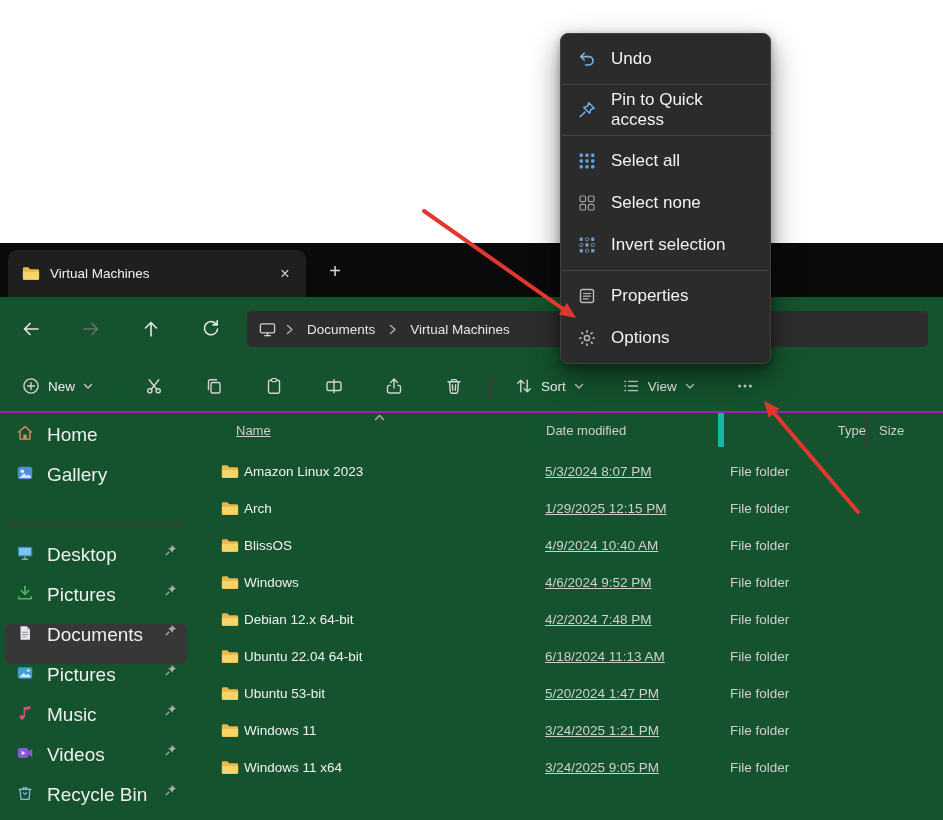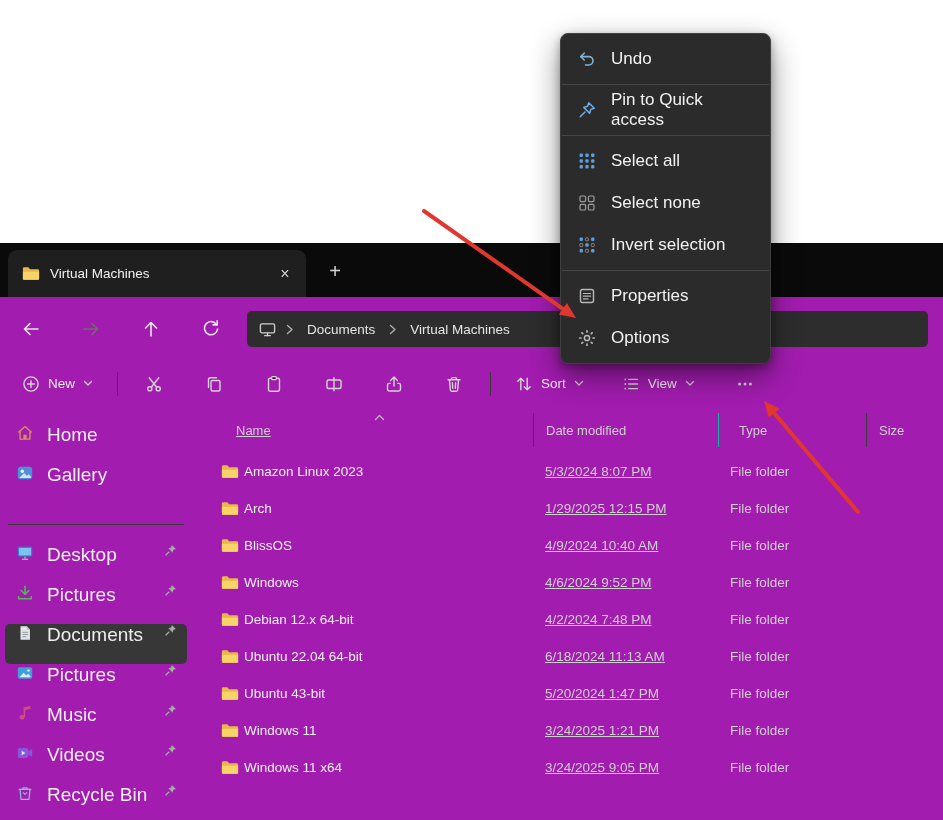--- a/index.html
+++ b/index.html
@@ -3,39 +3,39 @@
 <meta charset="utf-8">
 <style>
   * { margin:0; padding:0; box-sizing:border-box; }
   html,body { width:943px; height:820px; overflow:hidden; background:#fff;
     font-family:"Liberation Sans","DejaVu Sans",sans-serif; }
   .stage { position:relative; width:943px; height:820px; background:#ffffff; overflow:hidden; }
   .icon { display:inline-flex; align-items:center; justify-content:center; flex:0 0 auto; }
   .icon svg { display:block; }
 
   
-  .explorer { position:absolute; left:0; top:243px; width:943px; height:577px; background:#a21caf; color:#f0f0f0; }
+  .explorer { position:absolute; left:0; top:243px; width:943px; height:577px; background:#14532d; color:#f0f0f0; }
 
   .tabbar { position:absolute; left:0; top:0; width:100%; height:54px; background:#0a0a0a; }
   .tab { position:absolute; left:8px; top:7px; width:298px; height:47px; background:#1f1f1f;
     border-radius:9px 9px 0 0; display:flex; align-items:center; gap:10px; padding:0 8px 0 14px; font-size:13.5px; }
   .tab-title { flex:1; white-space:nowrap; overflow:hidden; color:#f2f2f2; }
   .tab-close { width:26px; height:26px; border-radius:5px; display:flex; align-items:center; justify-content:center; color:#d0d0d0; font-size:16px; }
   .newtab { position:absolute; left:320px; top:13px; width:30px; height:30px; border-radius:5px;
     display:flex; align-items:center; justify-content:center; color:#d6d6d6; font-size:20px; font-weight:300; }
 
   .navbar { position:absolute; left:0; top:54px; width:100%; height:64px; display:flex; align-items:center; padding-left:14px; }
   .nav-btn { width:34px; height:34px; display:flex; align-items:center; justify-content:center; border-radius:5px; flex:0 0 auto; }
   .nav-btn + .nav-btn { margin-left:26px; }
   .address { position:absolute; left:247px; top:14px; width:414px; height:36px; background:#2d2d2d; border-radius:5px;
     display:flex; align-items:center; gap:9px; padding:0 12px; font-size:13.5px; color:#e6e6e6; white-space:nowrap; overflow:hidden; }
   .crumb { padding:2px 4px; border-radius:3px; }
   .search-box { position:absolute; left:688px; top:14px; width:240px; height:36px; background:#2d2d2d; border-radius:5px; }
 
-  .toolbar { position:absolute; left:0; top:118px; width:100%; height:52px; border-bottom:7px solid #a21caf;
+  .toolbar { position:absolute; left:0; top:118px; width:100%; height:52px; border-bottom:2px solid #a21caf;
     display:flex; align-items:center; padding:0 12px; }
   .tbtn { height:36px; border-radius:5px; display:flex; align-items:center; justify-content:center; }
   .tbtn.labelled { padding:0 10px; gap:8px; font-size:13.5px; color:#ececec; }
   .tbtn.iconbtn { width:44px; }
   .tbtn.iconbtn + .tbtn.iconbtn { margin-left:16px; }
   .tool-sep { width:1px; height:24px; background:#3a3a3a; margin:0 14px; flex:0 0 auto; }
   .ml { margin-left:18px; }
 
   .content { position:absolute; left:0; top:170px; width:100%; height:407px; display:flex; overflow:hidden; }
   .sidebar { width:192px; flex:0 0 192px; padding-top:11px; }
@@ -44,21 +44,21 @@
   .side-item.selected { background:#373737; }
   .side-sep { height:40px; display:flex; align-items:center; }
   .side-sep::after { content:""; display:block; height:1px; background:#3a3a3a; flex:1; margin:0 8px; }
   .pin { margin-left:auto; }
 
   .filepanel { flex:1; position:relative; }
   .headers { height:34px; display:flex; align-items:stretch; font-size:13px; color:#cfcfcf; position:relative; }
   .hcol { display:flex; align-items:center; }
   .hcol.name { width:341px; padding-left:44px; position:relative;text-decoration:underline; }
   .hcol.date { width:185px; padding-left:12px; border-left:1px solid #3d3d3d; }
-  .hcol.type { width:148px; padding-left:20px; border-left:1px solid #14b8a6; }
+  .hcol.type { width:148px; padding-left:20px; border-left:6px solid #14b8a6;justify-content:flex-end; }
   .hcol.size { flex:1; padding-left:12px; border-left:1px solid #3d3d3d; }
   .sort-caret { position:absolute; left:182px; top:1px; }
   .rows { padding-top:6px; }
   .frow { height:37px; display:flex; align-items:center; font-size:13.5px; }
   .fname { width:341px; display:flex; align-items:center; gap:5px; padding-left:29px; color:#f2f2f2; white-space:nowrap; overflow:hidden; }
   .fdate { width:185px; padding-left:12px; color:#cfcfcf; white-space:nowrap;text-decoration:underline; }
   .ftype { width:148px; padding-left:12px; color:#cfcfcf; }
   .fsize { flex:1; }
 
   
@@ -522,21 +522,21 @@
           </div>
 
           <div class="frow">
             <span class="fname">
                 <span class="icon">
                   <svg width="18" height="15" viewBox="0 0 20 16">
                     <path d="M1 2.5C1 1.7 1.6 1 2.5 1H7l2 2.2h8.5c.9 0 1.5.7 1.5 1.5V13.5c0 .8-.6 1.5-1.5 1.5H2.5C1.6 15 1 14.3 1 13.5Z" fill="#e8b64b"></path>
                     <path d="M1 6h18v7.5c0 .8-.6 1.5-1.5 1.5H2.5C1.6 15 1 14.3 1 13.5Z" fill="#f7d467"></path>
                   </svg>
                 </span>
-                <span>Ubuntu 43-bit</span>
+                <span>Ubuntu 53-bit</span>
               </span>
             <span class="fdate">5/20/2024 1:47 PM</span>
             <span class="ftype">File folder</span>
             <span class="fsize"></span>
           </div>
 
           <div class="frow">
             <span class="fname">
                 <span class="icon">
                   <svg width="18" height="15" viewBox="0 0 20 16">

